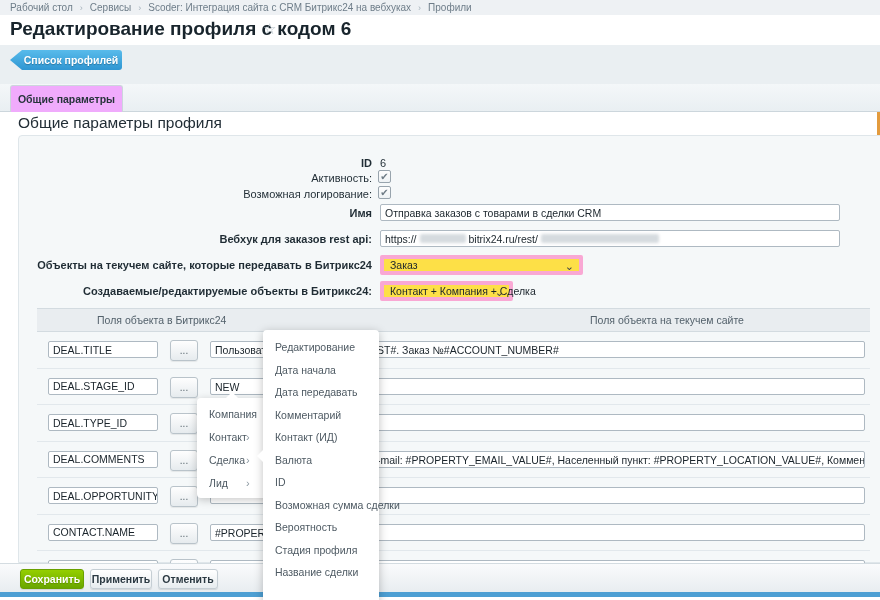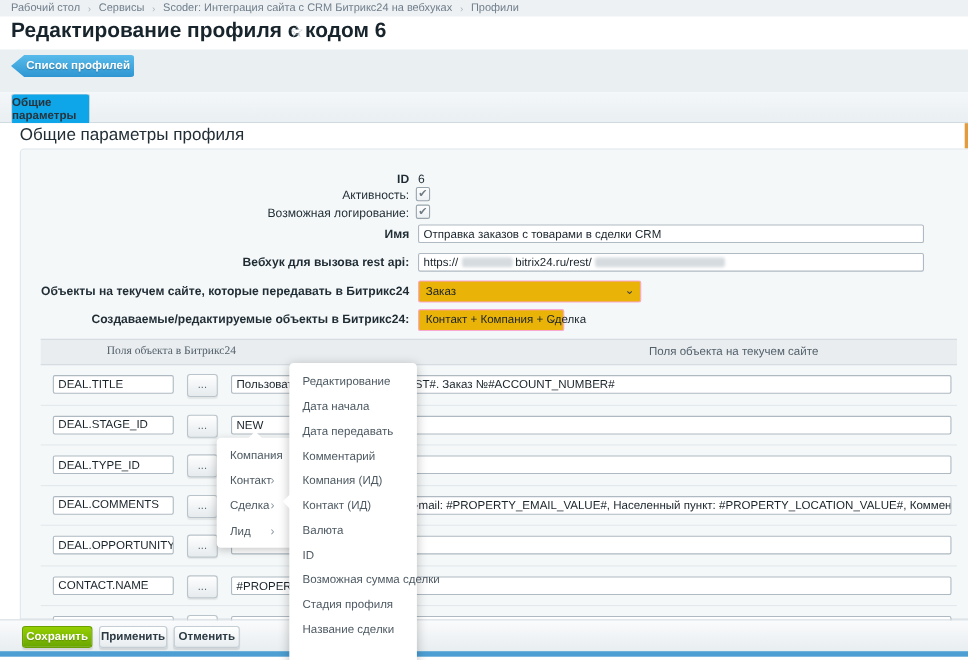--- a/index.html
+++ b/index.html
@@ -14,40 +14,40 @@
   
   .pagetitle{left:10px;top:18px;font-size:19px;font-weight:bold;color:#18242c;}
   .star{left:263px;top:20px;font-size:15px;color:#b3bfc7;}
   
   .band1{left:0;top:45px;width:880px;height:39px;background:#eaeff2;}
   .band2{left:0;top:84px;width:880px;height:28px;background:linear-gradient(#f4f7f9,#e9eff2);border-bottom:1px solid #ccd6dc;box-sizing:border-box;}
   .backbtn{left:10px;top:50px;width:112px;height:20px;background:linear-gradient(#58bbeb,#2f96d2);
            clip-path:polygon(12px 0,100% 0,100% 100%,12px 100%,0 50%);border-radius:0 3px 3px 0;
            color:#fff;font-size:10.5px;font-weight:bold;display:flex;align-items:center;justify-content:center;
            padding-left:10px;box-sizing:border-box;cursor:pointer;text-shadow:0 1px 1px rgba(0,0,0,.25);}
-  .tab{left:10px;top:85px;width:72px;height:27px;background:#0ea5e9;border:1px solid #ccd6dc;border-bottom:none;
+  .tab{left:10px;top:85px;width:113px;height:27px;background:#f0abfc;border:1px solid #ccd6dc;border-bottom:none;
        border-radius:3px 3px 0 0;box-sizing:border-box;display:flex;align-items:center;justify-content:center;
        font-size:10.5px;font-weight:bold;color:#28343c;cursor:pointer;}
   .whiteband{left:0;top:112px;width:880px;height:23px;background:#ffffff;}
   .sectionhead{left:18px;top:114px;font-size:15.5px;color:#222e36;}
   .orangemark{left:877px;top:112px;width:3px;height:23px;background:#e39b3d;}
   
   .panel{left:18px;top:135px;width:863px;height:428px;background:#f5f8f9;border:1px solid #dfe6ea;
          box-sizing:border-box;border-radius:4px 0 0 0;}
   
   .flabel{position:absolute;right:508px;width:360px;text-align:right;font-size:11px;font-weight:bold;color:#1f2c34;}
   .flabel.normal{font-weight:normal;}
   .fvalue{position:absolute;left:380px;font-size:11px;color:#1f2c34;}
   .checkbox{position:absolute;left:378px;width:13px;height:13px;border:1px solid #98a4ad;border-radius:2px;
             background:linear-gradient(#fdfdfd,#eef2f4);box-sizing:border-box;cursor:pointer;
             font-size:10px;color:#6e7b85;line-height:11px;text-align:center;}
   .tinput{position:absolute;background:#fff;border:1px solid #aeb9c2;border-radius:2px;box-sizing:border-box;
           font-size:10.5px;color:#1a242b;padding:0 4px;display:flex;align-items:center;overflow:hidden;white-space:nowrap;}
   .blur{display:inline-block;height:9px;background:#d6dbdf;border-radius:2px;filter:blur(1.5px);margin:0 3px;vertical-align:middle;}
-  .select{position:absolute;background:#eab308;border:1px solid #f9a8d4;border-radius:2px;box-sizing:border-box;
+  .select{position:absolute;background:#fde047;border:4px solid #f9a8d4;border-radius:2px;box-sizing:border-box;
           font-size:10.5px;color:#1a242b;padding:0 18px 0 6px;display:flex;align-items:center;cursor:pointer;white-space:nowrap;}
   .select .chev{position:absolute;right:5px;top:1px;font-size:11px;color:#444;}
   
   .tbl{left:37px;top:308px;width:833px;height:255px;}
   .thead{position:absolute;left:0;top:0;width:833px;height:24px;background:#e9edf0;
          border-top:1px solid #d3dbe0;border-bottom:1px solid #d3dbe0;box-sizing:border-box;}
   .th{position:absolute;top:5px;font-size:10.5px;color:#53616b;}
   .trow{position:absolute;left:0;width:833px;height:36.5px;border-bottom:1px solid #e2e8ec;box-sizing:border-box;}
   .bx-in{position:absolute;left:11px;top:9px;width:110px;height:17px;}
   .dots{position:absolute;left:133px;top:8px;width:26px;height:19px;border:1px solid #b9c3ca;border-radius:3px;
@@ -114,21 +114,21 @@
 <div class="checkbox" style="top:170px;">✔</div>
 
 <span class="flabel normal" style="top:188px;">Возможная логирование:</span>
 <div class="checkbox" style="top:186px;">✔</div>
 
 <span class="flabel" style="top:207px;">Имя</span>
 <div class="tinput" style="left:380px;top:204px;width:460px;height:17px;">
   <span>Отправка заказов с товарами в сделки CRM</span>
 </div>
 
-<span class="flabel" style="top:233px;">Вебхук для вызова rest api:</span>
+<span class="flabel" style="top:233px;">Вебхук для заказов rest api:</span>
 <div class="tinput" style="left:380px;top:230px;width:460px;height:17px;">
   <span>https://</span>
     <span class="blur" style="width:46px;"></span>
     <span>bitrix24.ru/rest/</span>
     <span class="blur" style="width:118px;"></span>
 </div>
 
 <span class="flabel" style="top:259px;">Объекты на текучем сайте, которые передавать в Битрикс24</span>
 <div class="select" style="left:380px;top:255px;width:203px;height:20px;">
   <span>Заказ</span>
@@ -136,21 +136,21 @@
 </div>
 
 <span class="flabel" style="top:285px;">Создаваемые/редактируемые объекты в Битрикс24:</span>
 <div class="select" style="left:380px;top:281px;width:133px;height:20px;">
   <span>Контакт + Компания + Сделка</span>
   <span class="chev">⌄</span>
 </div>
 
 <div class="abs tbl">
   <div class="thead">
-    <span class="th" style="left:60px;font-family:Liberation Serif, serif;">Поля объекта в Битрикс24</span>
+    <span class="th" style="left:60px;">Поля объекта в Битрикс24</span>
     <span class="th" style="left:553px;">Поля объекта на текучем сайте</span>
   </div>
 
   <div class="trow" style="top:24px;">
     <div class="tinput bx-in">
         <span>DEAL.TITLE</span>
       </div>
     <div class="dots">...</div>
     <div class="tinput site-in">
       <span class="frag" style="left:4px;">Пользователь</span>
@@ -235,20 +235,20 @@
     <span>Лид</span>
     <span class="arr">›</span>
   </div>
 </div>
 
 <div class="abs menu2">
   <div class="m2item">Редактирование</div>
   <div class="m2item">Дата начала</div>
   <div class="m2item">Дата передавать</div>
   <div class="m2item">Комментарий</div>
-  <div class="m2item">Компания (ИД)</div>
   <div class="m2item">Контакт (ИД)</div>
   <div class="m2item">Валюта</div>
   <div class="m2item">ID</div>
   <div class="m2item">Возможная сумма сделки</div>
+  <div class="m2item">Вероятность</div>
   <div class="m2item">Стадия профиля</div>
   <div class="m2item">Название сделки</div>
 </div>
 
 </body></html>

